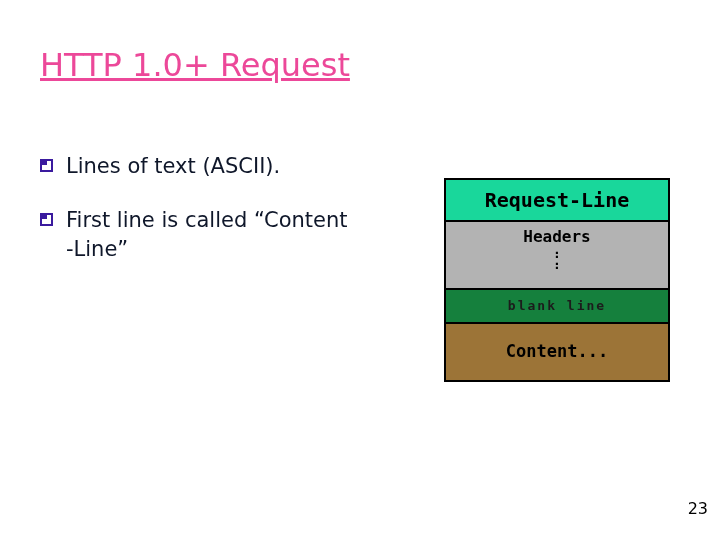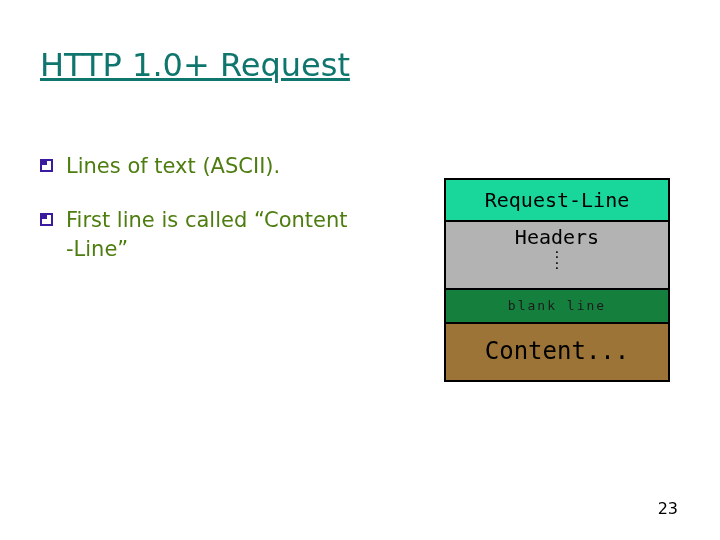--- a/index.html
+++ b/index.html
@@ -20,40 +20,40 @@
     left: 0; top: 0;
     width: 720px;
     height: 540px;
   }
 
   .title {
     position: absolute;
     left: 40px;
     top: 46px;
     font-size: 32px;
-    color: #0f766e;
+    color: #ec4899;
     text-decoration: underline;
     font-family: "DejaVu Sans", sans-serif;
     letter-spacing: 0px;
     white-space: nowrap;
   }
 
   .bullets {
     position: absolute;
     left: 40px;
     top: 152px;
     width: 400px;
   }
 
   .bullet {
     position: relative;
     padding-left: 26px;
     margin-bottom: 26px;
     font-size: 21px;
-    color: #4d7c0f;
+    color: #0f172a;
     font-family: "DejaVu Sans", sans-serif;
     line-height: 1.35;
   }
 
   .bullet .marker {
     position: absolute;
     left: 0px;
     top: 7px;
     width: 13px;
     height: 13px;
@@ -82,40 +82,40 @@
     left: 420px;
     top: 178px;
     width: 250px;
   }
 
   .box {
     border: 2px solid #000000;
     box-sizing: border-box;
     text-align: center;
     font-family: "DejaVu Sans Mono", monospace;
-    font-weight: normal;
+    font-weight: bold;
     color: #000000;
     margin-left: 24px;
   }
 
   .box-request-line {
     height: 44px;
     line-height: 41px;
     font-size: 20px;
     background: #19d79b;
   }
 
   .box-headers {
     height: 68px;
     background: #b3b3b3;
     border-top: none;
     padding-top: 4px;
   }
   .box-headers .hdr-label {
-    font-size: 20px;
+    font-size: 16px;
     line-height: 22px;
   }
   .box-headers .dots {
     font-size: 13px;
     line-height: 11px;
     letter-spacing: 0px;
   }
 
   .box-blank {
     height: 34px;
@@ -123,28 +123,28 @@
     border-top: none;
     color: #1c1c1c;
     font-size: 13px;
     line-height: 31px;
     letter-spacing: 2px;
   }
 
   .box-content {
     height: 58px;
     line-height: 54px;
-    font-size: 24px;
+    font-size: 17px;
     background: #9c7437;
     border-top: none;
   }
 
   .page-number {
     position: absolute;
-    right: 42px;
+    right: 12px;
     bottom: 22px;
     font-size: 16px;
     color: #000000;
     font-family: "DejaVu Sans", sans-serif;
   }
 </style>
 </head>
 <body>
 
 <div class="slide">

